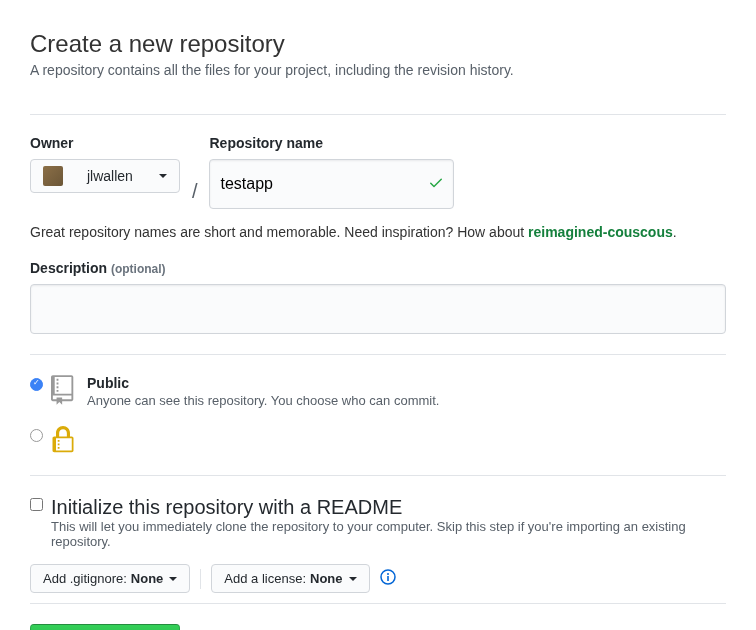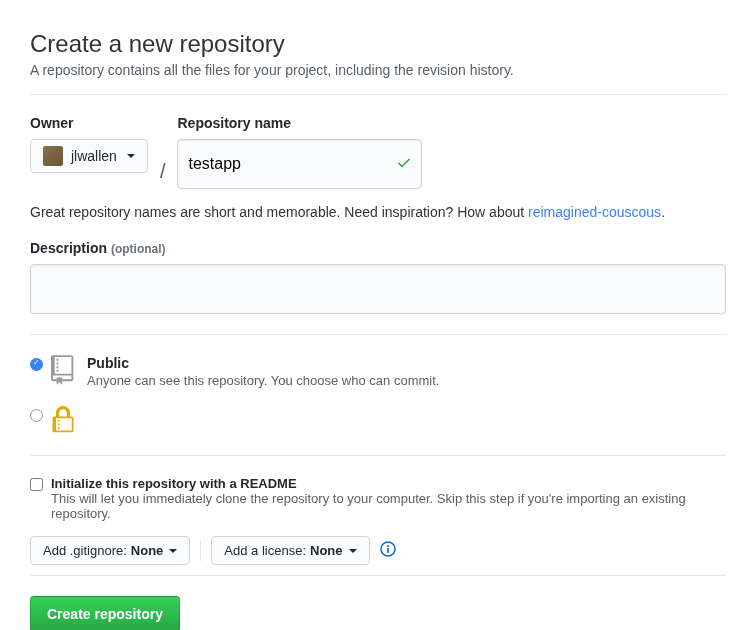--- a/index.html
+++ b/index.html
@@ -17,21 +17,21 @@
     }
     h1 {
       font-size: 24px;
       font-weight: 400;
       color: #333;
       margin-bottom: 4px;
     }
     .lead {
       color: #586069;
       font-size: 14px;
-      margin-bottom: 16px;
+      margin-bottom: 36px;
     }
     hr.divider {
       border: none;
       border-top: 1px solid #e1e4e8;
       margin: 10px 0 20px 0;
     }
     .owner-row {
       display: flex;
       align-items: flex-start;
       gap: 12px;
@@ -43,21 +43,21 @@
     }
     .field-label {
       font-weight: 600;
       font-size: 14px;
       color: #24292e;
       margin-bottom: 8px;
     }
     .owner-select {
       display: inline-flex;
       align-items: center;
-      gap: 8px;
+      gap: 24px;
       padding: 6px 12px;
       border: 1px solid #d1d5da;
       border-radius: 4px;
       background: #fafbfc;
       cursor: pointer;
       height: 34px;
       font-size: 14px;
     }
     .owner-select .avatar {
       width: 20px;
@@ -105,22 +105,22 @@
       top: 50%;
       transform: translateY(-50%);
       color: #28a745;
     }
     .help-text {
       color: #333;
       font-size: 14px;
       margin-bottom: 20px;
     }
     .suggest-link {
-      color: #3b82f6;
-      font-weight: 400;
+      color: #15803d;
+      font-weight: 700;
       cursor: pointer;
     }
     .optional {
       color: #6a737d;
       font-weight: 700;
       font-size: 12px;
     }
     .desc-input {
       width: 100%;
       margin-top: 8px;
@@ -179,22 +179,22 @@
       gap: 8px;
       margin-bottom: 15px;
     }
     .checkbox {
       width: 13px;
       height: 13px;
       margin-top: 2px;
       cursor: pointer;
     }
     .readme-text .title {
-      font-weight: 700;
-      font-size: 13px;
+      font-weight: 400;
+      font-size: 20px;
     }
     .readme-text .sub {
       color: #586069;
       font-size: 13px;
       margin-top: 0;
     }
     .dropdown-row {
       display: flex;
       align-items: center;
       gap: 10px;

